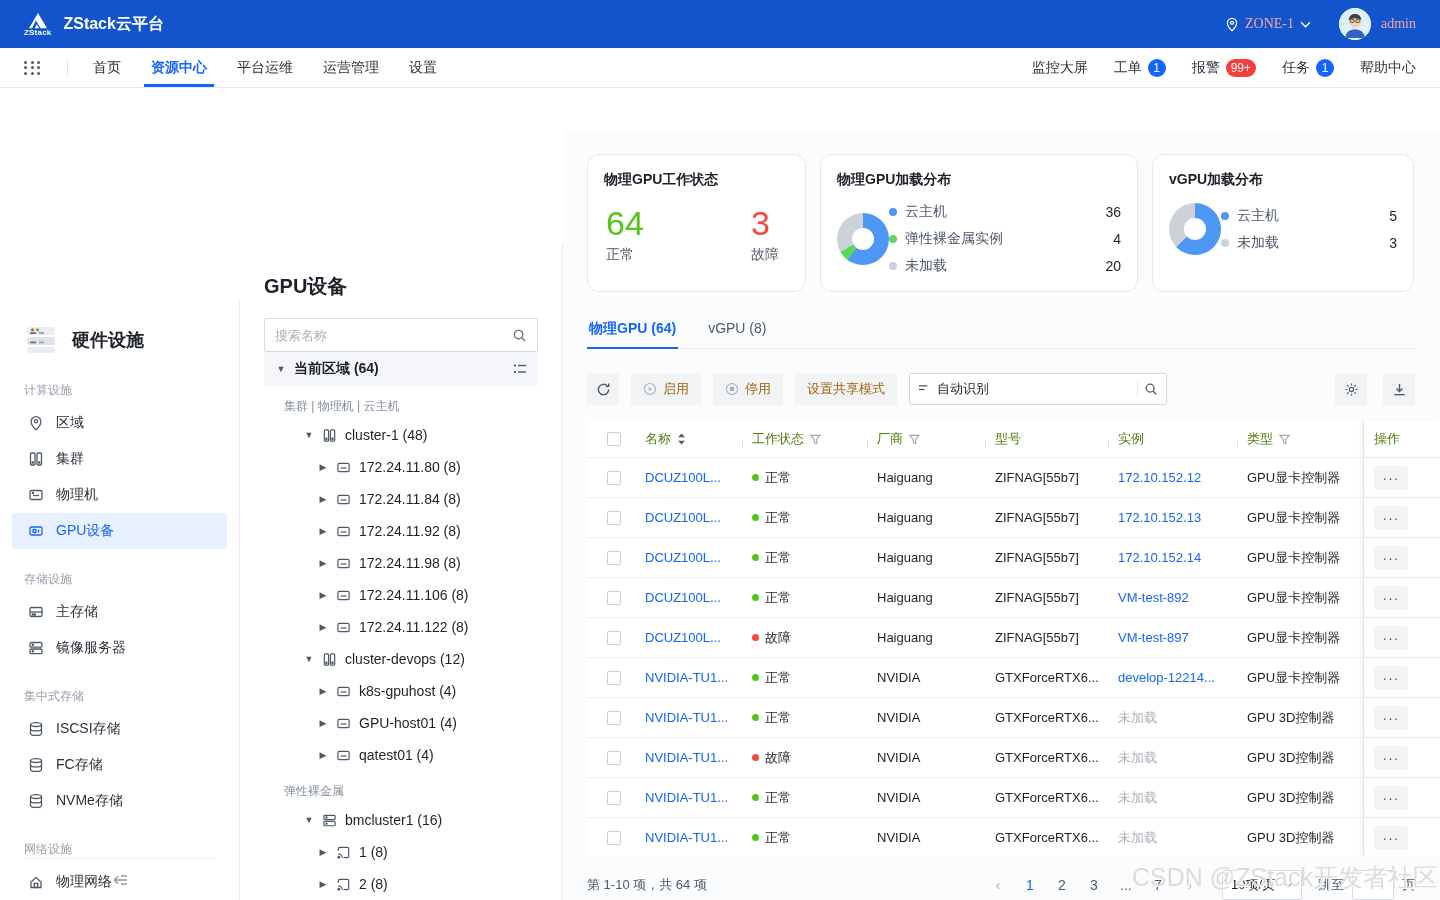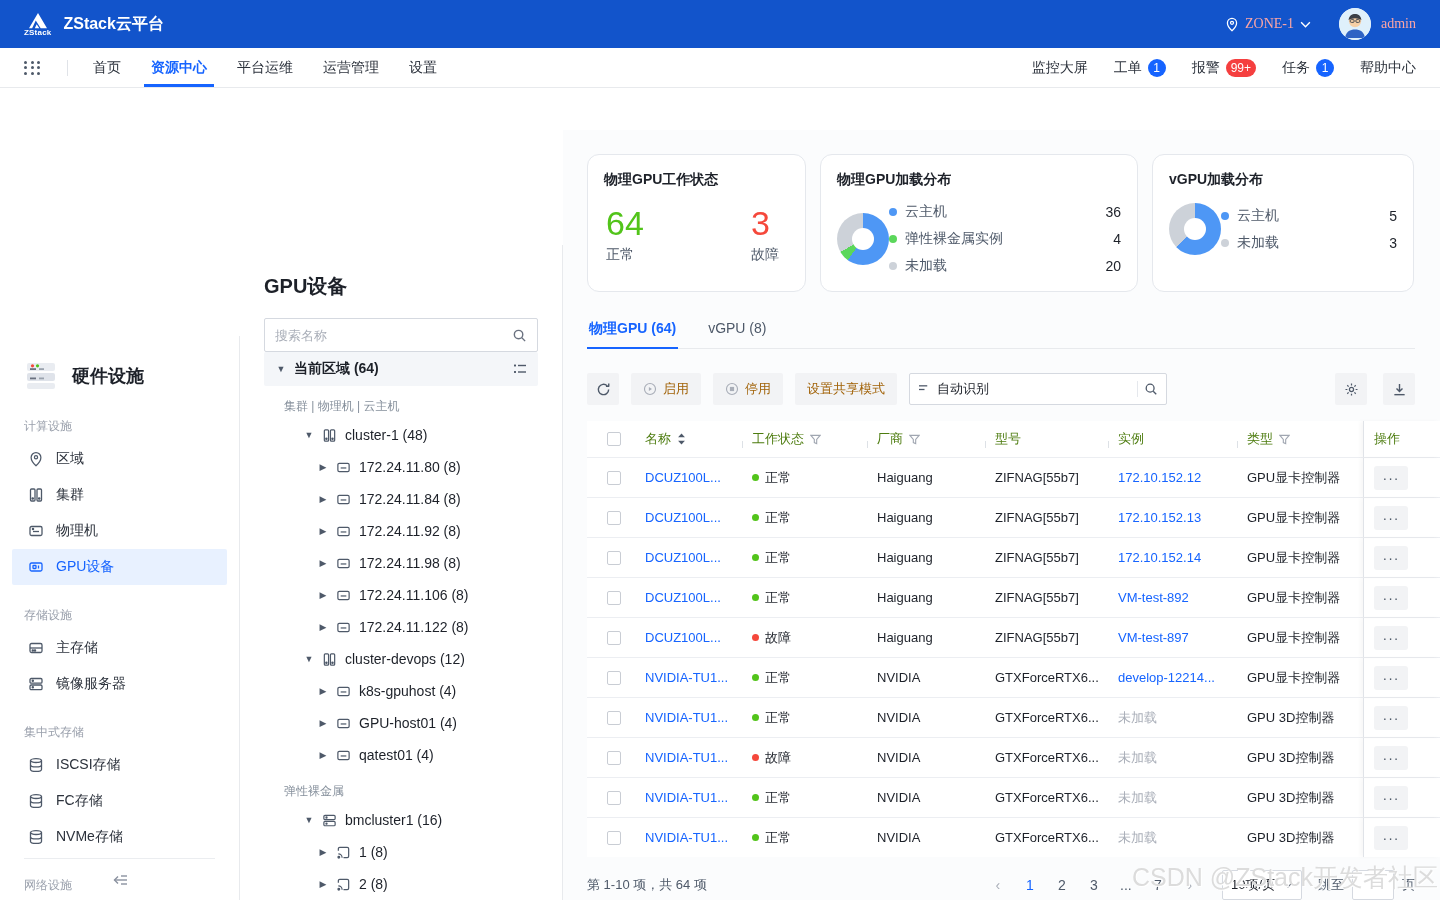--- a/index.html
+++ b/index.html
@@ -340,20 +340,29 @@
           <svg width="16" height="16" viewBox="0 0 16 16" fill="none" stroke="currentColor" stroke-width="1.3">
             <ellipse cx="8" cy="3.6" rx="5.5" ry="1.9"></ellipse>
             <path d="M2.5 3.6 v8.8 c0 1.05 2.46 1.9 5.5 1.9 s5.5 -0.85 5.5 -1.9 v-8.8"></path>
             <path d="M2.5 8 c0 1.05 2.46 1.9 5.5 1.9 s5.5 -0.85 5.5 -1.9"></path>
           </svg>
         </span>
       <span>NVMe存储</span>
     </div>
 
     <div class="sb-group-label">网络设施</div>
+    <div class="sb-item">
+      <span class="ic">
+          <svg width="16" height="16" viewBox="0 0 16 16" fill="none" stroke="currentColor" stroke-width="1.3">
+            <path d="M3 13.5 V8 L8 3.5 L13 8 v5.5 Z"></path>
+            <rect x="6.3" y="9.5" width="3.4" height="4"></rect>
+          </svg>
+        </span>
+      <span>物理网络</span>
+    </div>
 
     <div class="sb-foot">
       <span>
           <svg width="18" height="14" viewBox="0 0 18 14" fill="none" stroke="currentColor" stroke-width="1.4">
             <path d="M7 3.5 L3.5 7 L7 10.5"></path>
             <path d="M3.5 7 H16"></path>
             <path d="M10 3 H16"></path>
             <path d="M10 11 H16"></path>
           </svg>
         </span>

